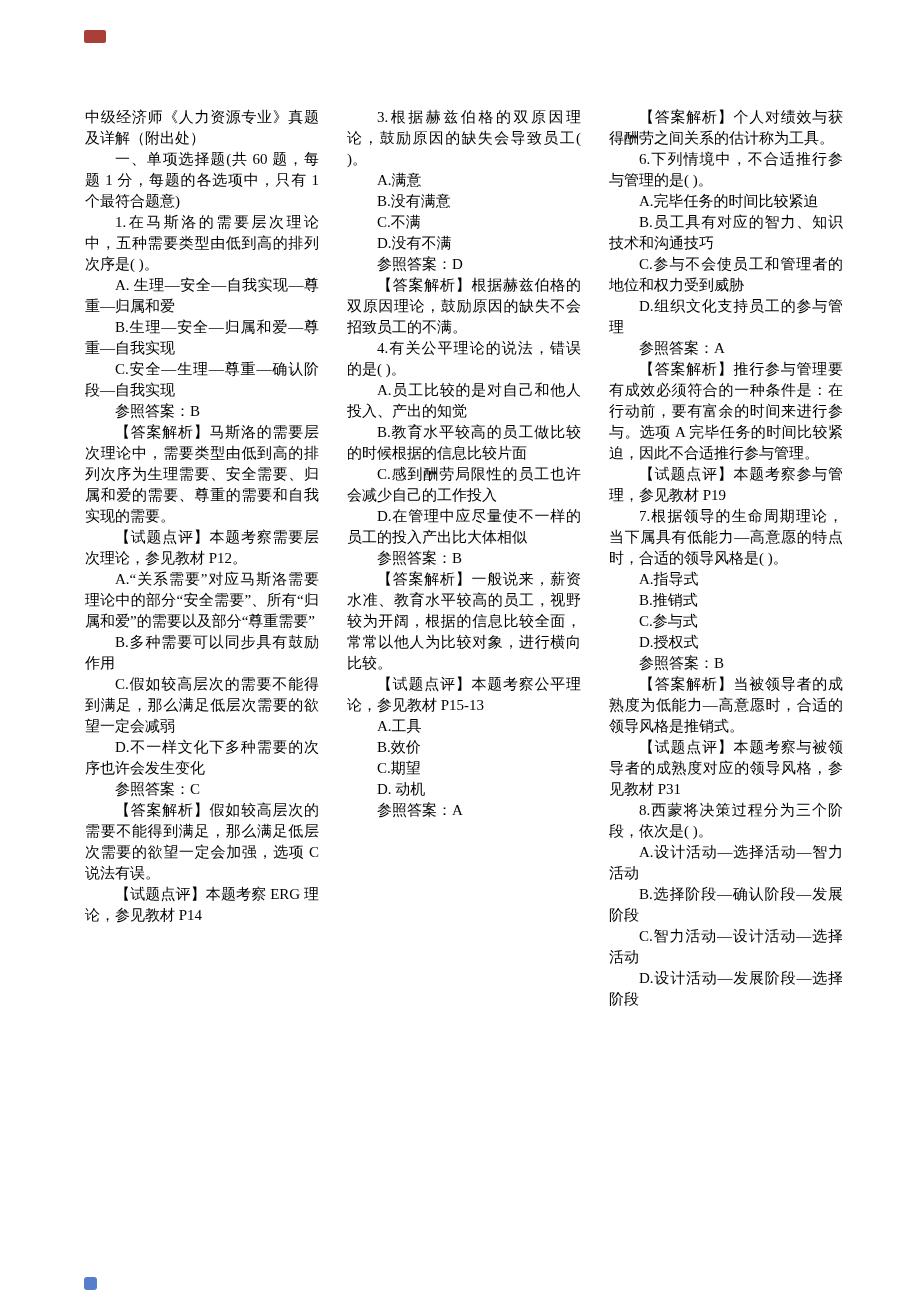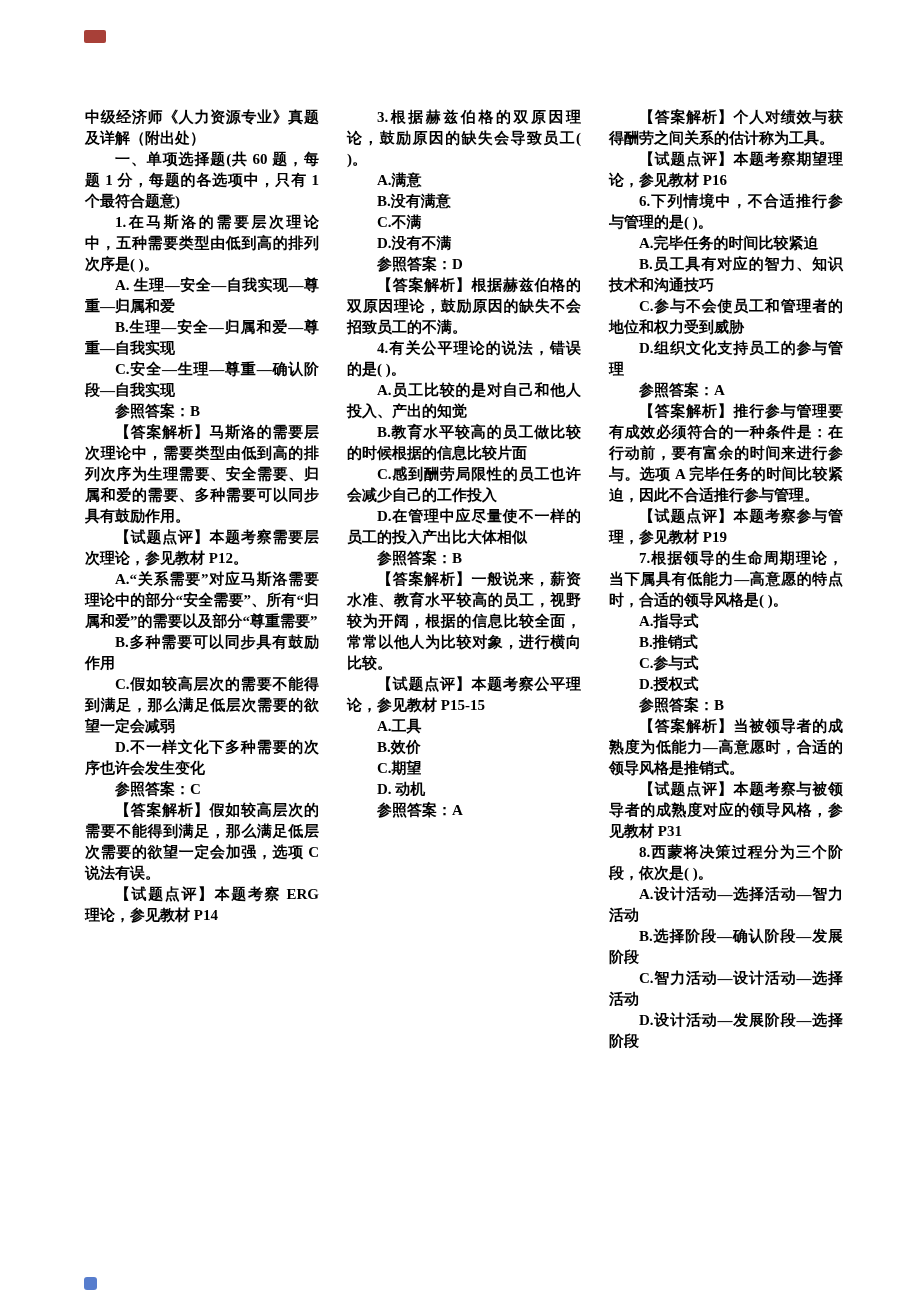--- a/index.html
+++ b/index.html
@@ -13,21 +13,20 @@
     position: relative;
     overflow: hidden;
   }
   .content {
     position: absolute;
     left: 85px;
     top: 107px;
     width: 758px;
     display: flex;
     gap: 28px;
-    font-weight: bold;
   }
   .col {
     flex: 1;
     min-width: 0;
     font-size: 15px;
     line-height: 21px;
     text-align: justify;
     text-justify: inter-character;
   }
   .para {
@@ -63,21 +62,21 @@
 
 <div class="content">
   <div class="col">
       <p class="para no-indent">中级经济师《人力资源专业》真题及详解（附出处）</p>
       <p class="para">一、单项选择题(共 60 题，每题 1 分，每题的各选项中，只有 1 个最符合题意)</p>
       <p class="para">1.在马斯洛的需要层次理论中，五种需要类型由低到高的排列次序是( )。</p>
       <p class="para">A. 生理—安全—自我实现—尊重—归属和爱</p>
       <p class="para">B.生理—安全—归属和爱—尊重—自我实现</p>
       <p class="para">C.安全—生理—尊重—确认阶段—自我实现</p>
       <p class="para">参照答案：B</p>
-      <p class="para">【答案解析】马斯洛的需要层次理论中，需要类型由低到高的排列次序为生理需要、安全需要、归属和爱的需要、多种需要可以同步具有鼓励作用。</p>
+      <p class="para">【答案解析】马斯洛的需要层次理论中，需要类型由低到高的排列次序为生理需要、安全需要、归属和爱的需要、尊重的需要和自我实现的需要。</p>
       <p class="para">【试题点评】本题考察需要层次理论，参见教材 P12。</p>
       <p class="para">A.“关系需要”对应马斯洛需要理论中的部分“安全需要”、所有“归属和爱”的需要以及部分“尊重需要”</p>
       <p class="para">B.多种需要可以同步具有鼓励作用</p>
       <p class="para">C.假如较高层次的需要不能得到满足，那么满足低层次需要的欲望一定会减弱</p>
       <p class="para">D.不一样文化下多种需要的次序也许会发生变化</p>
       <p class="para">参照答案：C</p>
       <p class="para">【答案解析】假如较高层次的需要不能得到满足，那么满足低层次需要的欲望一定会加强，选项 C 说法有误。</p>
       <p class="para">【试题点评】本题考察 ERG 理论，参见教材 P14</p>
     </div>
   <div class="col">
@@ -88,30 +87,29 @@
       <p class="para">D.没有不满</p>
       <p class="para">参照答案：D</p>
       <p class="para">【答案解析】根据赫兹伯格的双原因理论，鼓励原因的缺失不会招致员工的不满。</p>
       <p class="para">4.有关公平理论的说法，错误的是( )。</p>
       <p class="para">A.员工比较的是对自己和他人投入、产出的知觉</p>
       <p class="para">B.教育水平较高的员工做比较的时候根据的信息比较片面</p>
       <p class="para">C.感到酬劳局限性的员工也许会减少自己的工作投入</p>
       <p class="para">D.在管理中应尽量使不一样的员工的投入产出比大体相似</p>
       <p class="para">参照答案：B</p>
       <p class="para">【答案解析】一般说来，薪资水准、教育水平较高的员工，视野较为开阔，根据的信息比较全面，常常以他人为比较对象，进行横向比较。</p>
-      <p class="para">【试题点评】本题考察公平理论，参见教材 P15-15</p>
+      <p class="para">【试题点评】本题考察公平理论，参见教材 P15-13</p>
       <p class="para">A.工具</p>
       <p class="para">B.效价</p>
       <p class="para">C.期望</p>
       <p class="para">D. 动机</p>
       <p class="para">参照答案：A</p>
     </div>
   <div class="col">
       <p class="para">【答案解析】个人对绩效与获得酬劳之间关系的估计称为工具。</p>
-      <p class="para">【试题点评】本题考察期望理论，参见教材 P16</p>
       <p class="para">6.下列情境中，不合适推行参与管理的是( )。</p>
       <p class="para">A.完毕任务的时间比较紧迫</p>
       <p class="para">B.员工具有对应的智力、知识技术和沟通技巧</p>
       <p class="para">C.参与不会使员工和管理者的地位和权力受到威胁</p>
       <p class="para">D.组织文化支持员工的参与管理</p>
       <p class="para">参照答案：A</p>
       <p class="para">【答案解析】推行参与管理要有成效必须符合的一种条件是：在行动前，要有富余的时间来进行参与。选项 A 完毕任务的时间比较紧迫，因此不合适推行参与管理。</p>
       <p class="para">【试题点评】本题考察参与管理，参见教材 P19</p>
       <p class="para">7.根据领导的生命周期理论，当下属具有低能力—高意愿的特点时，合适的领导风格是( )。</p>
       <p class="para">A.指导式</p>

